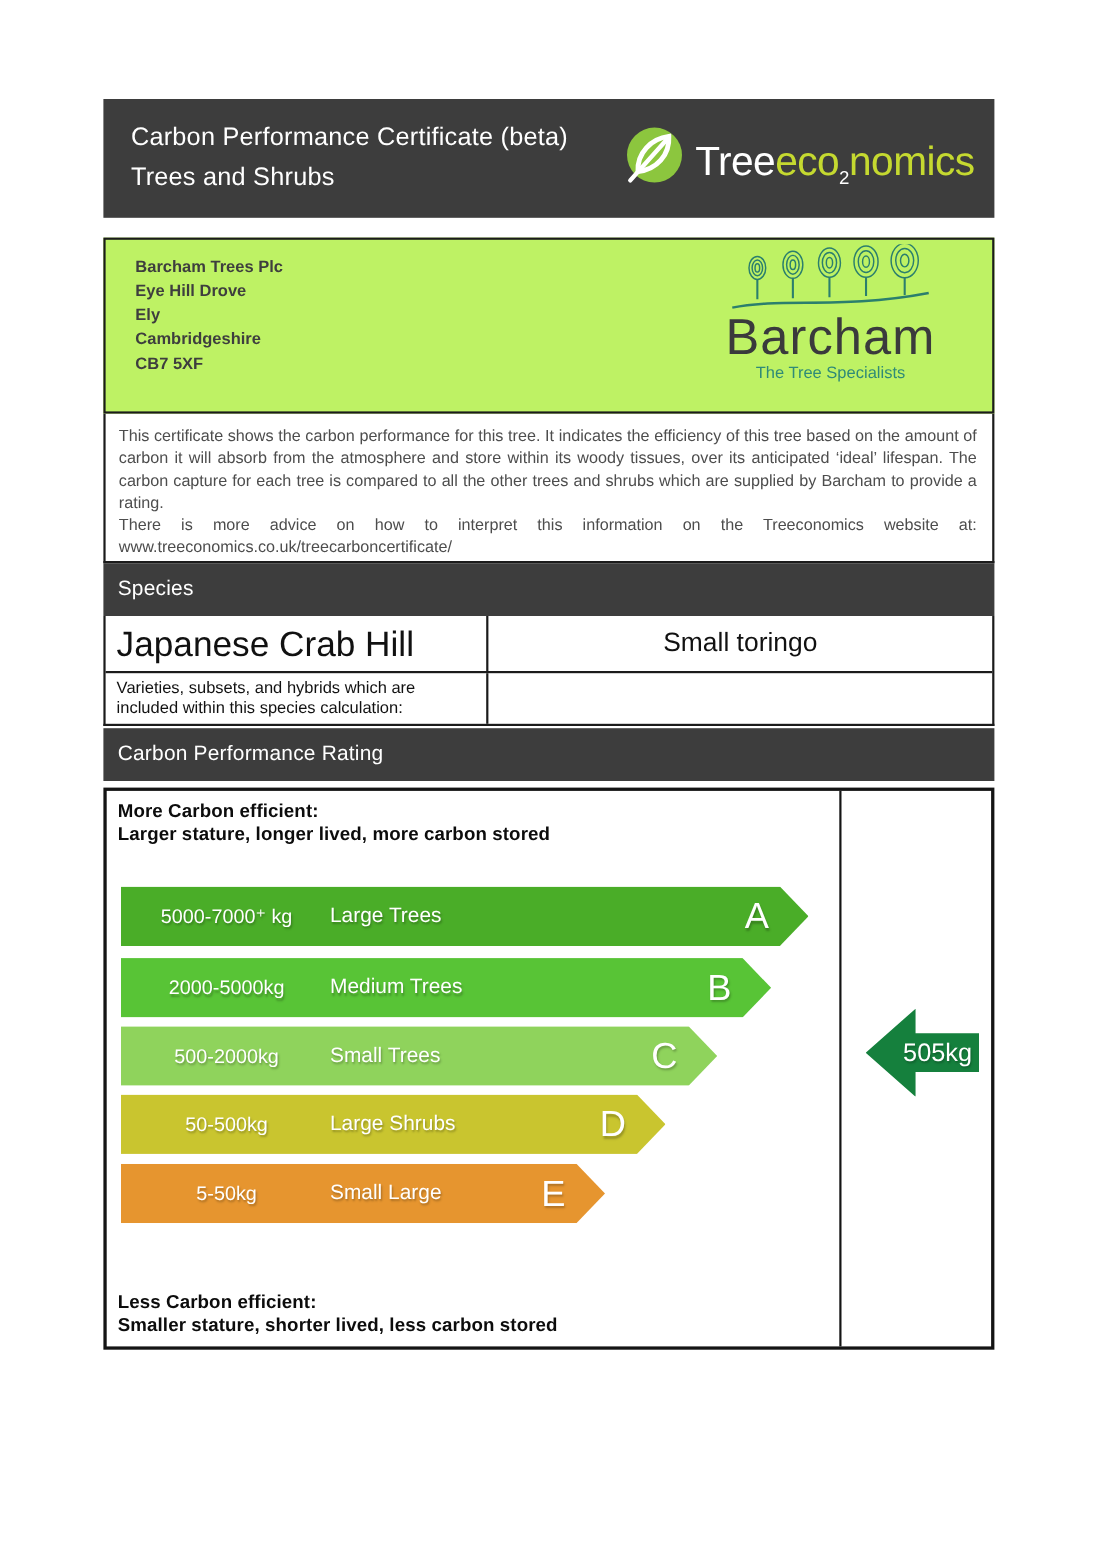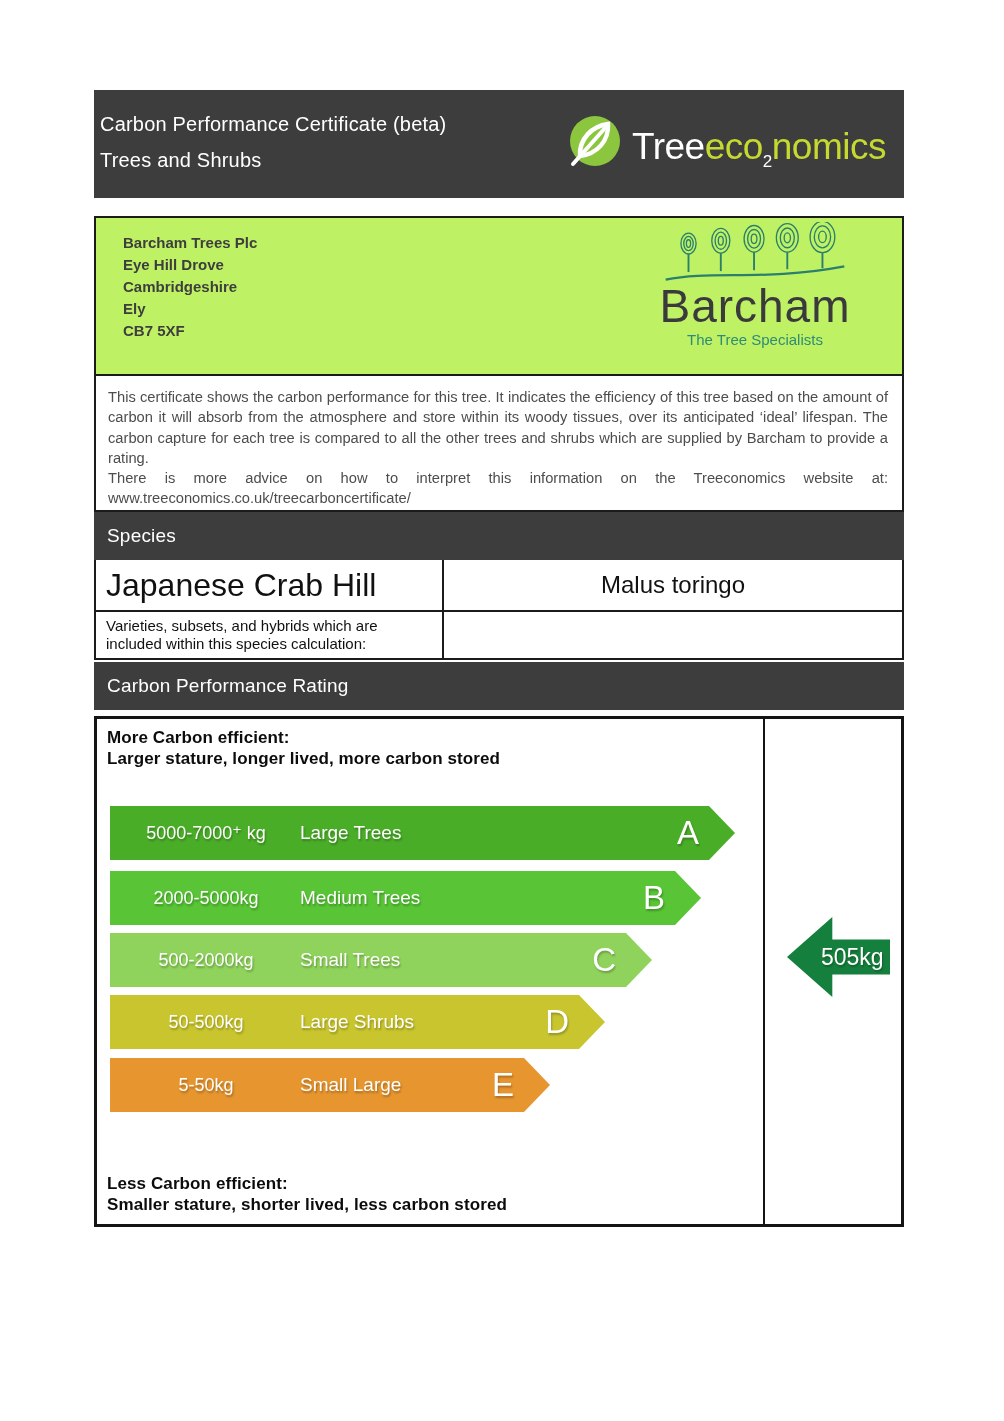--- a/index.html
+++ b/index.html
@@ -3,21 +3,21 @@
 <meta charset="utf-8">
 <style>
   * { margin:0; padding:0; box-sizing:border-box; }
   html,body { width:1004px; height:1421px; background:#ffffff; }
   body { font-family:"Liberation Sans","DejaVu Sans",sans-serif; position:relative; }
 
   .page { position:absolute; left:94px; top:90px; width:810px; }
 
   
   .header-bar { position:relative; height:108px; background:#3d3d3d; color:#fff; }
-  .header-title { padding:16px 0 0 6px; font-size:20px; line-height:36px; font-weight:400; letter-spacing:.2px; }
+  .header-title { padding:16px 0 0 25px; font-size:23px; line-height:36px; font-weight:400; letter-spacing:.2px; }
   .tree-logo { position:absolute; right:18px; top:24px; display:flex; align-items:flex-end; }
   .tree-logo svg { display:block; margin-right:8px; }
   .tree-logo .wordmark { font-size:37px; font-weight:400; letter-spacing:-0.5px; }
   .tree-logo .w-white { color:#ffffff; }
   .tree-logo .w-green { color:#c5d930; }
   .tree-logo .w-sub { color:#ffffff; font-size:17px; vertical-align:-8px; }
 
   
   .address-box { position:relative; height:160px; background:#bef264; border:2px solid #1b1b1b;margin-top:18px; }
   .address-lines { padding:14px 0 0 27px; font-size:15px; font-weight:bold; color:#3e3e3e; line-height:22px; }
@@ -82,22 +82,22 @@
         <line x1="7" y1="50" x2="40" y2="13" stroke="#ffffff" stroke-width="4" stroke-linecap="round"></line>
       </svg>
       <div class="wordmark"><span class="w-white">Tree</span><span class="w-green">eco</span><span class="w-sub">2</span><span class="w-green">nomics</span></div>
     </div>
   </div>
 
   <div class="address-box">
     <div class="address-lines">
       <div>Barcham Trees Plc</div>
       <div>Eye Hill Drove</div>
+      <div>Ely</div>
       <div>Cambridgeshire</div>
-      <div>Ely</div>
       <div>CB7 5XF</div>
     </div>
     <div class="barcham">
       <svg width="190" height="64" viewBox="0 0 200 66">
         <g stroke="#2b7f6d" fill="none" stroke-width="1.4">
           <ellipse cx="30" cy="22" rx="8" ry="11"></ellipse>
             <ellipse cx="30" cy="22" rx="5" ry="7.5"></ellipse>
             <ellipse cx="30" cy="22" rx="2.2" ry="4"></ellipse>
           <ellipse cx="64" cy="19" rx="9.5" ry="13"></ellipse>
             <ellipse cx="64" cy="19" rx="6" ry="9"></ellipse>
@@ -128,21 +128,21 @@
 
   <div class="intro-box">
     <p>This certificate shows the carbon performance for this tree. It indicates the efficiency of this tree based on the amount of carbon it will absorb from the atmosphere and store within its woody tissues, over its anticipated ‘ideal’ lifespan. The carbon capture for each tree is compared to all the other trees and shrubs which are supplied by Barcham to provide a rating.</p>
     <p>There is more advice on how to interpret this information on the Treeconomics website at: www.treeconomics.co.uk/treecarboncertificate/</p>
   </div>
 
   <div class="section-bar">Species</div>
   <div class="species-table">
     <div class="sp-row1">
       <div class="sp-left common-name">Japanese Crab Hill</div>
-      <div class="sp-right latin-name">Malus toringo</div>
+      <div class="sp-right latin-name">Small toringo</div>
     </div>
     <div class="sp-row2">
       <div class="sp-left varieties-label">Varieties, subsets, and hybrids which are included within this species calculation:</div>
     </div>
   </div>
 
   <div class="section-bar cpr-bar">Carbon Performance Rating</div>
 
   <div class="chart-box">
     <div class="col-divider"></div>

